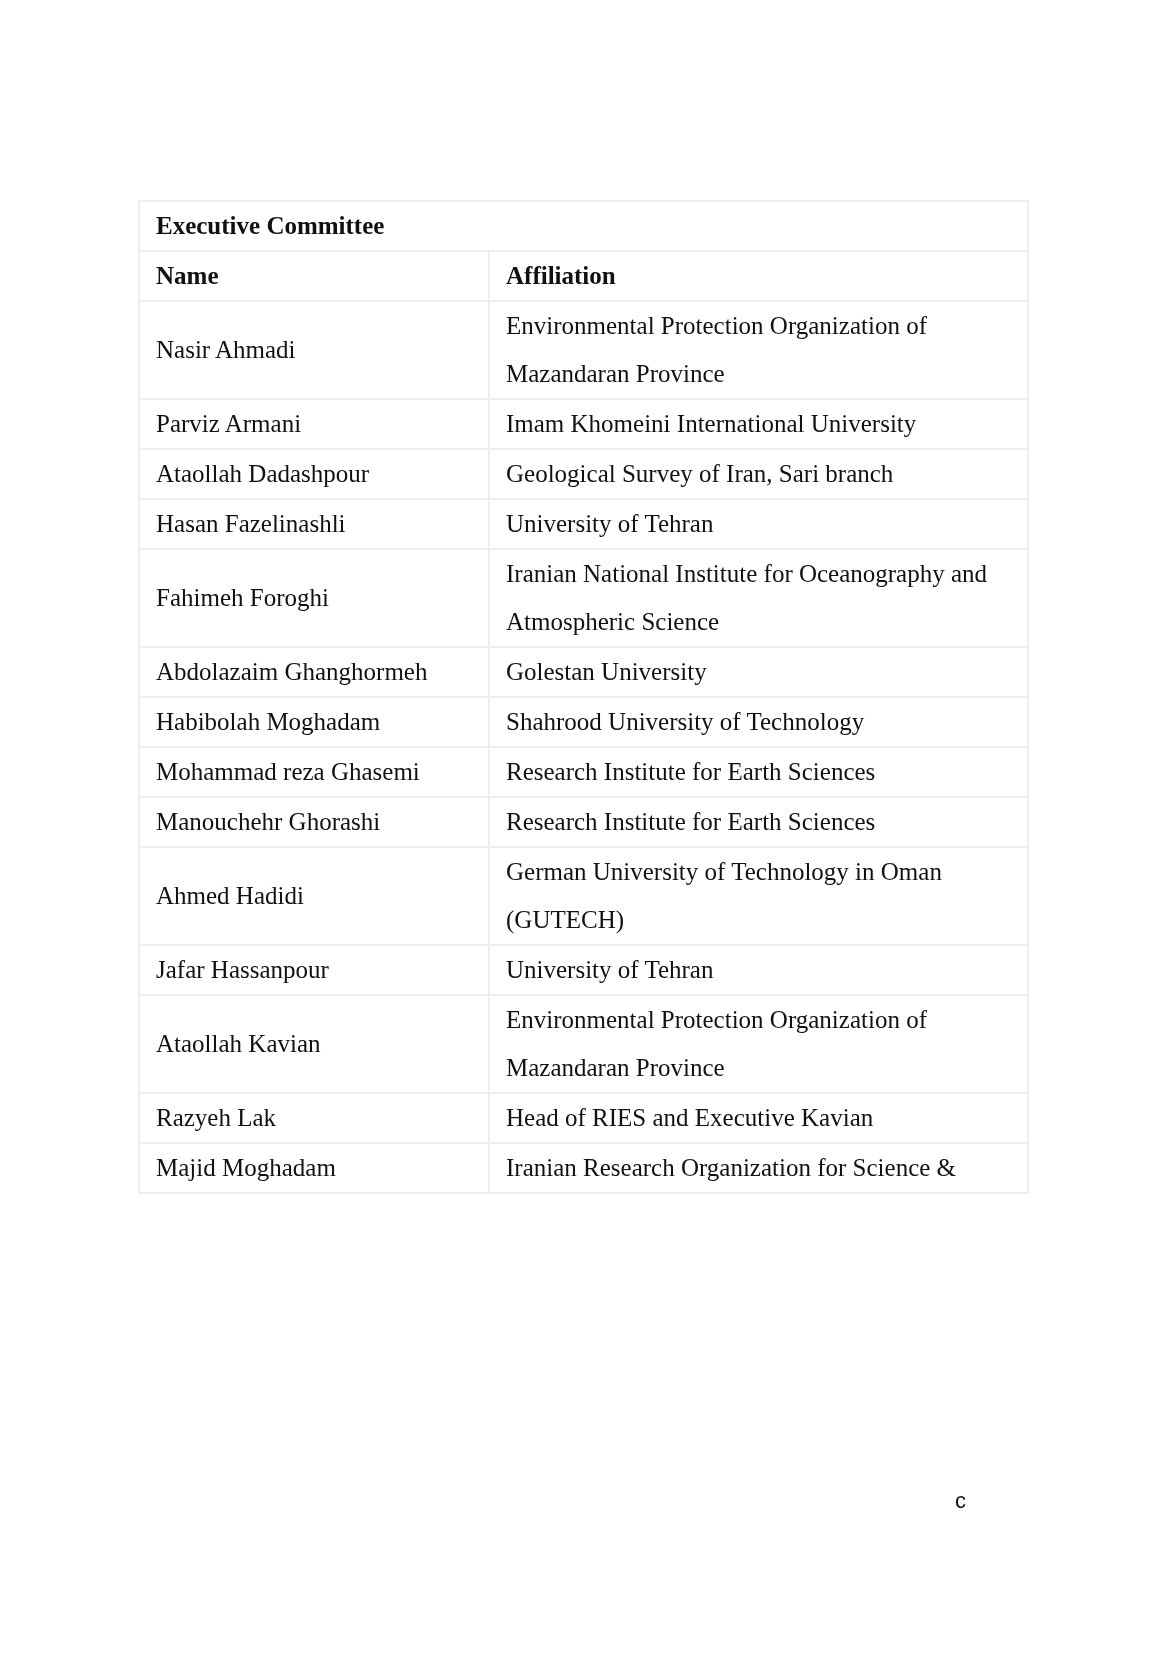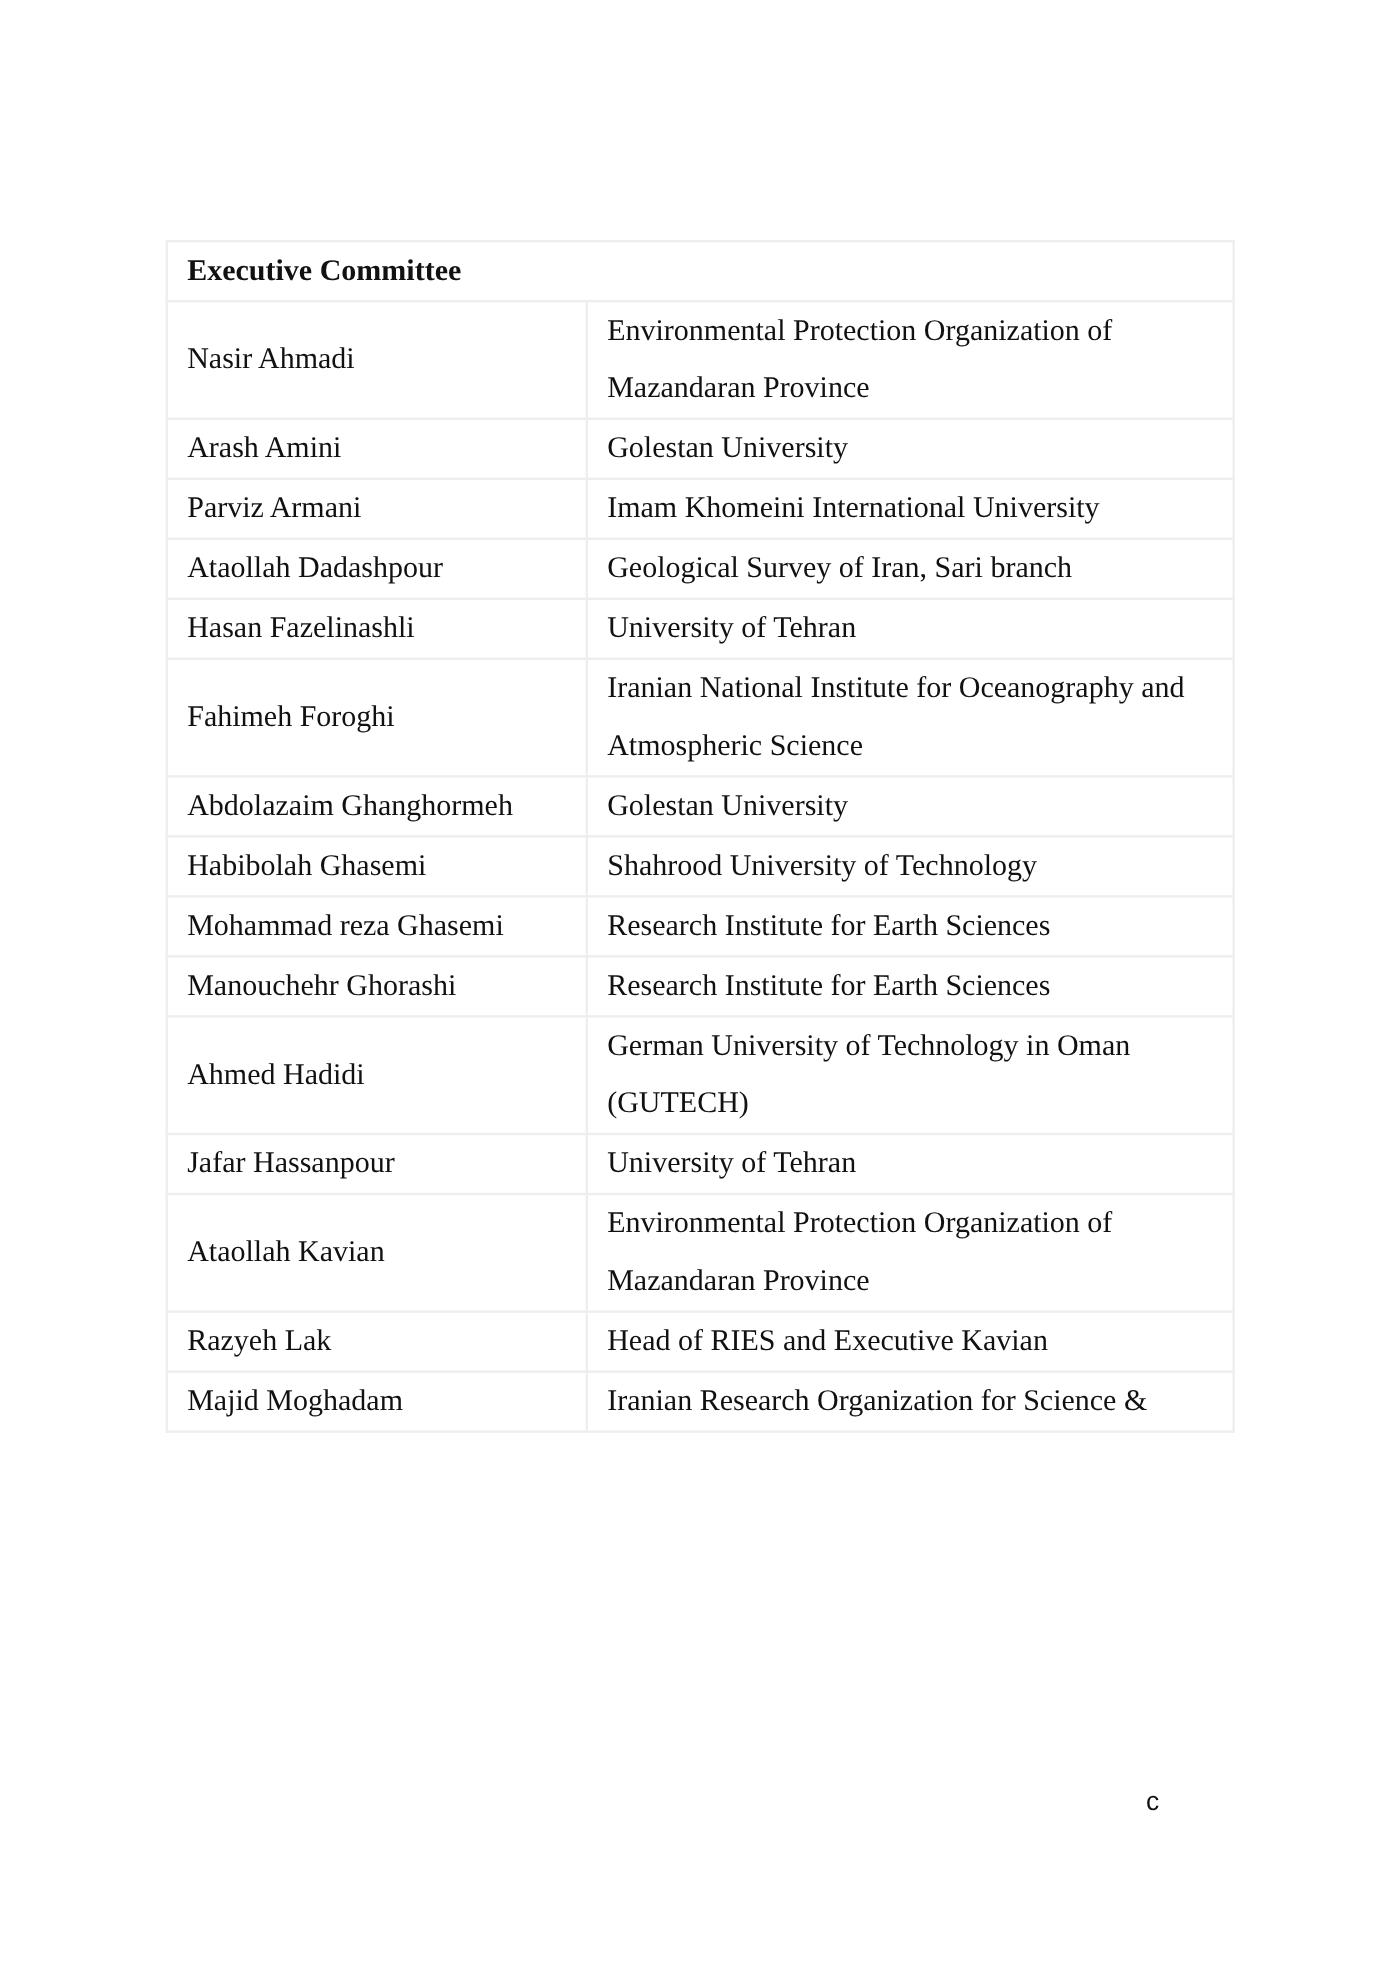--- a/index.html
+++ b/index.html
@@ -34,27 +34,27 @@
 <div class="page">
   <table class="committee">
     <colgroup>
         <col class="c1">
         <col class="c2">
       </colgroup>
     <tbody>
       <tr class="single">
         <td colspan="2" class="bold">Executive Committee</td>
       </tr>
+      <tr class="single">
+        <td class="bold">Name</td>
+        <td class="bold">Affiliation</td>
+      </tr>
       <tr class="double">
         <td>Nasir Ahmadi</td>
         <td>Environmental Protection Organization of Mazandaran Province</td>
-      </tr>
-      <tr class="single">
-        <td>Arash Amini</td>
-        <td>Golestan University</td>
       </tr>
       <tr class="single">
         <td>Parviz Armani</td>
         <td>Imam Khomeini International University</td>
       </tr>
       <tr class="single">
         <td>Ataollah Dadashpour</td>
         <td>Geological Survey of Iran, Sari branch</td>
       </tr>
       <tr class="single">
@@ -63,21 +63,21 @@
       </tr>
       <tr class="double">
         <td>Fahimeh Foroghi</td>
         <td>Iranian National Institute for Oceanography and Atmospheric Science</td>
       </tr>
       <tr class="single">
         <td>Abdolazaim Ghanghormeh</td>
         <td>Golestan University</td>
       </tr>
       <tr class="single">
-        <td>Habibolah Ghasemi</td>
+        <td>Habibolah Moghadam</td>
         <td>Shahrood University of Technology</td>
       </tr>
       <tr class="single">
         <td>Mohammad reza Ghasemi</td>
         <td>Research Institute for Earth Sciences</td>
       </tr>
       <tr class="single">
         <td>Manouchehr Ghorashi</td>
         <td>Research Institute for Earth Sciences</td>
       </tr>

